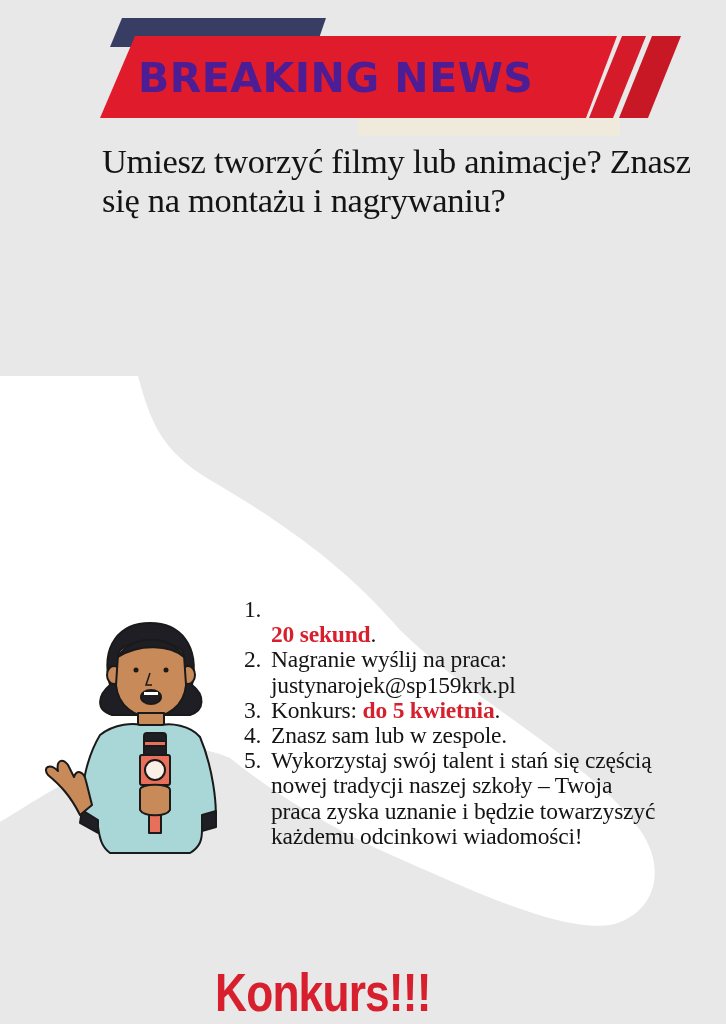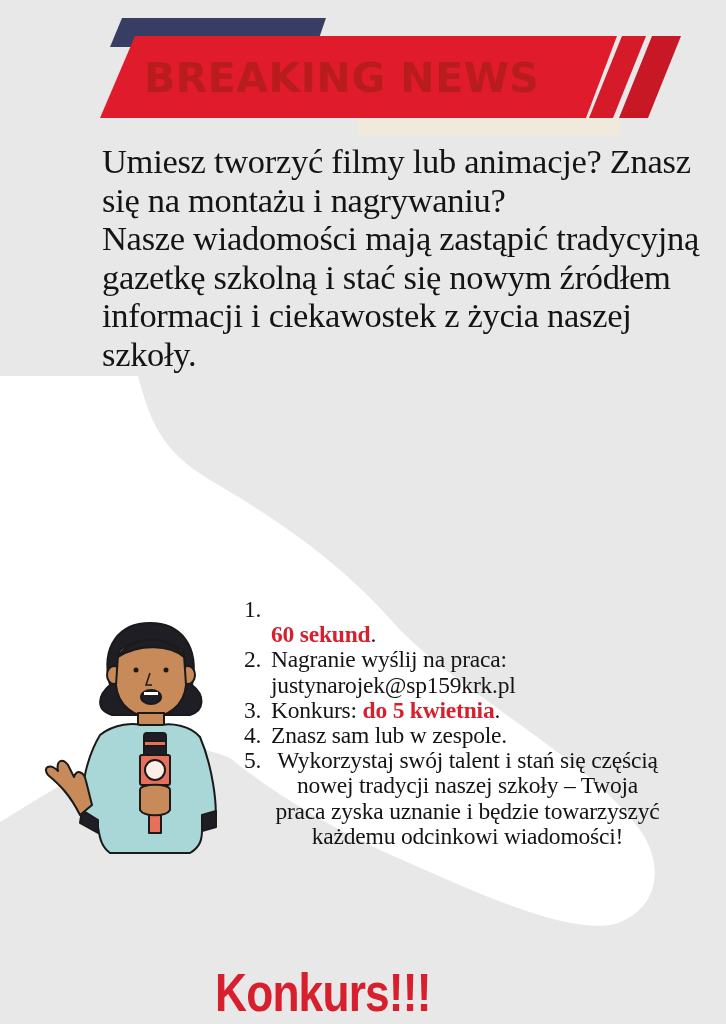--- a/index.html
+++ b/index.html
@@ -4,24 +4,24 @@
   <style>
     html, body { margin: 0; padding: 0; }
     body {
       width: 726px; height: 1024px; position: relative; overflow: hidden;
       background: #e8e8e8;
       font-family: "Liberation Serif", "DejaVu Serif", serif;
       color: #141414;
     }
     .bg-svg { position: absolute; left: 0; top: 0; width: 726px; height: 1024px; }
     .banner-text {
-      position: absolute; left: 144px; top: 53px; width: 430px; height: 50px;
+      position: absolute; left: 138px; top: 53px; width: 430px; height: 50px;
       font-family: "DejaVu Sans", "Liberation Sans", sans-serif;
       font-weight: bold; font-size: 41px; letter-spacing: 0.5px;
-      color: #b91c1c; line-height: 50px; white-space: nowrap;
+      color: #4c1d95; line-height: 50px; white-space: nowrap;
     }
     .intro {
       position: absolute; left: 102px; top: 142px; width: 600px;
       font-size: 34.5px; line-height: 38.6px; letter-spacing: -0.3px;
     }
     .intro p { margin: 0; }
     .red { color: #d71f2e; font-weight: bold; }
     .rules {
       position: absolute; left: 244px; top: 597px; width: 440px;
       font-size: 23.5px; line-height: 25.2px; letter-spacing: -0.2px;
@@ -52,21 +52,20 @@
   <polygon points="135,36 617,36 586,118 100,118" fill="#e01b2b"></polygon>
 
   <polygon points="622,36 646,36 613,118 589,118" fill="#d51a29"></polygon>
   <polygon points="652,36 681,36 648,118 619,118" fill="#c81826"></polygon>
 </svg>
 
 <div class="banner-text">BREAKING NEWS</div>
 
 <div class="intro">
   <p>Umiesz tworzyć filmy lub animacje? Znasz się na montażu i nagrywaniu?</p>
-  <p>Nasze wiadomości mają zastąpić tradycyjną gazetkę szkolną i stać się nowym źródłem informacji i ciekawostek z życia naszej szkoły.</p>
 </div>
 
 <svg class="illustration" viewBox="0 0 200 240" xmlns="http://www.w3.org/2000/svg">
   <g stroke="#1a1a1a" stroke-width="2" stroke-linejoin="round" stroke-linecap="round">
 
     <path d="M70,70 C60,30 80,8 110,8 C140,8 160,30 152,70 C165,80 165,95 150,100 L72,100 C55,95 58,80 70,70 Z" fill="#1e1e24"></path>
 
     <ellipse cx="74" cy="60" rx="7" ry="9" fill="#c98a5a"></ellipse>
     <ellipse cx="148" cy="60" rx="7" ry="9" fill="#c98a5a"></ellipse>
 
@@ -96,33 +95,33 @@
   <rect x="104" y="77" width="14" height="3" fill="#ffffff"></rect>
 
   <circle cx="96" cy="55" r="2.5" fill="#1a1a1a"></circle>
   <circle cx="126" cy="55" r="2.5" fill="#1a1a1a"></circle>
   <path d="M110,58 L106,70 L112,70" fill="none" stroke="#1a1a1a" stroke-width="1.5"></path>
 </svg>
 
 <div class="rules">
   <div class="rule">
     <span class="num">1.</span>
-    <span class="txt"><br><span class="red">60 sekund</span><span>.</span></span>
+    <span class="txt"><br><span class="red">20 sekund</span><span>.</span></span>
   </div>
   <div class="rule">
     <span class="num">2.</span>
     <span class="txt">Nagranie wyślij na praca: justynarojek@sp159krk.pl</span>
   </div>
   <div class="rule">
     <span class="num">3.</span>
     <span class="txt"><span>Konkurs: </span><span class="red">do 5 kwietnia</span><span>.</span></span>
   </div>
   <div class="rule">
     <span class="num">4.</span>
     <span class="txt">Znasz sam lub w zespole.</span>
   </div>
   <div class="rule">
     <span class="num">5.</span>
-    <span class="txt" style="padding-right:20px;text-align:center;"> Wykorzystaj swój talent i stań się częścią nowej tradycji naszej szkoły – Twoja praca zyska uznanie i będzie towarzyszyć każdemu odcinkowi wiadomości!</span>
+    <span class="txt" style="padding-right:20px;"> Wykorzystaj swój talent i stań się częścią nowej tradycji naszej szkoły – Twoja praca zyska uznanie i będzie towarzyszyć każdemu odcinkowi wiadomości!</span>
   </div>
 </div>
 
 <div class="konkurs">Konkurs!!!</div>
 
 </body></html>

